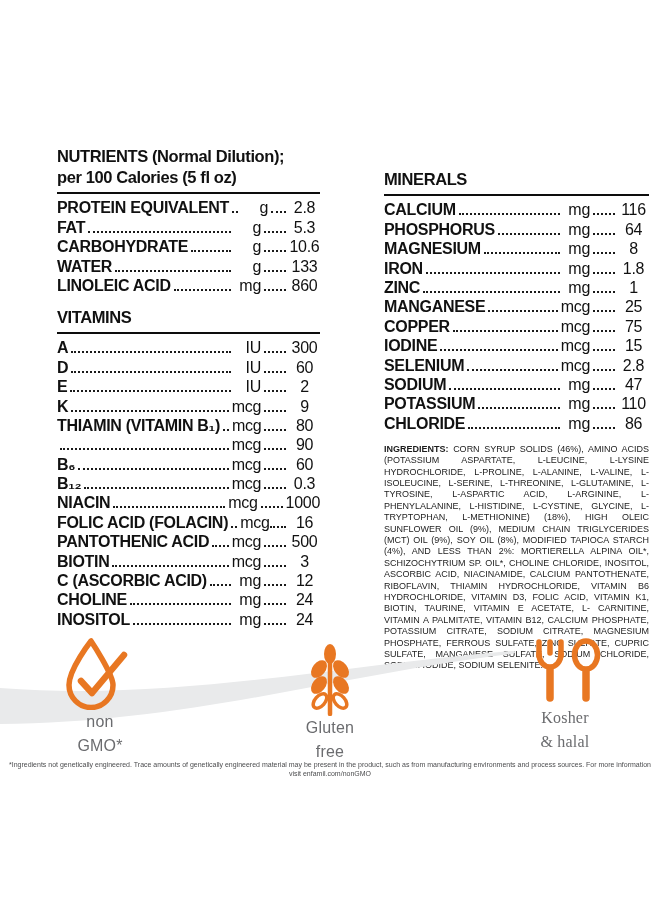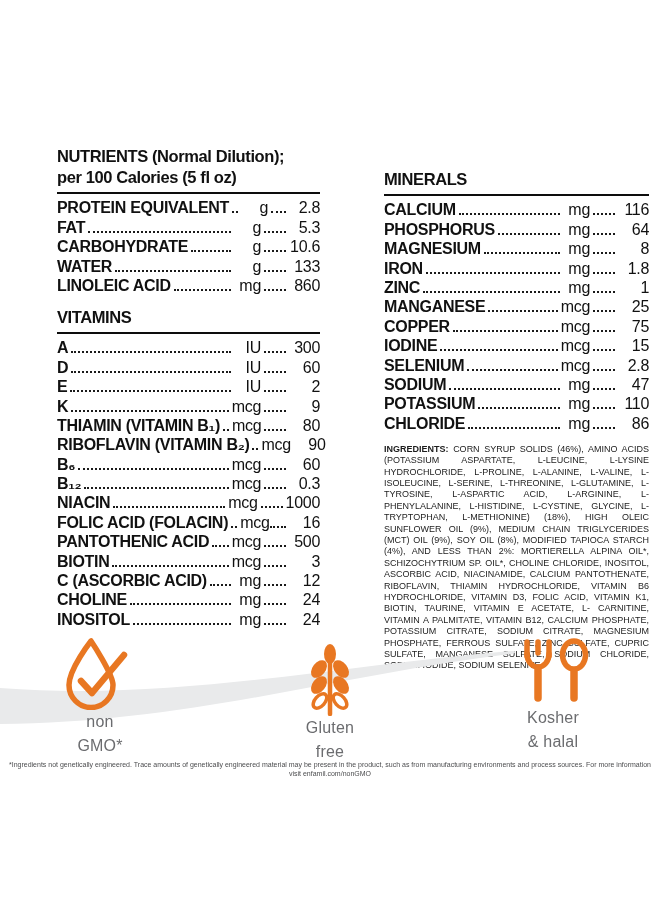--- a/index.html
+++ b/index.html
@@ -16,31 +16,31 @@
   .panel-title { font-size:16.5px; line-height:20.5px; font-weight:700; letter-spacing:-0.4px; }
   .rule { border-top:2px solid #0d0d0d; height:0; margin:5px 0 4px; }
   .sec-title { font-size:16.5px; font-weight:700; letter-spacing:-0.4px; margin-top:13px; }
 
   .rows { }
   .nrow { display:flex; align-items:flex-end; height:19.4px; font-size:16px; letter-spacing:-0.3px; }
   .nrow .lbl { font-weight:700; white-space:nowrap; }
   .nrow .dots { flex:1; min-width:6px; height:0; border-bottom:2px dotted #1a1a1a; margin:0 3px 4px; }
   .nrow .d2   { width:22px; height:0; border-bottom:2px dotted #1a1a1a; margin:0 3px 4px; }
   .nrow .unit { min-width:27px; text-align:right; white-space:nowrap; }
-  .nrow .val  { min-width:31px; text-align:right; white-space:nowrap; }
+  .nrow .val  { min-width:31px; text-align:center; white-space:nowrap; }
 
   .ingredients { margin-top:11px; font-size:9px; line-height:11.4px; text-align:justify; letter-spacing:0; color:#1c1c1c; }
   .ingredients .ing-label { font-weight:700; }
 
   .badges-zone { position:absolute; left:0; top:628px; width:660px; height:150px; }
   .swoosh { position:absolute; left:0; top:0; width:660px; height:120px; }
   .badge { position:absolute; text-align:center; z-index:2; }
   .badge-1 { left:40px;  top:8px;  width:120px; }
   .badge-2 { left:268px; top:16px;  width:124px; }
-  .badge-3 { left:488px; top:10px; width:130px; }
+  .badge-3 { left:500px; top:10px; width:130px;font-family:Liberation Serif, serif; }
   .badge .icon-wrap { display:block; height:72px; }
   .badge-2 .icon-wrap { height:70px; }
   .badge-3 .icon-wrap { height:66px; }
   .badge-label { color:#6b6c6f; font-size:16px; line-height:23.5px; letter-spacing:0.2px; margin-top:2px; }
 
   .footnote { position:absolute; left:8px; top:761px; width:644px; text-align:center;
               font-size:7px; line-height:8.5px; color:#4c4d4f; letter-spacing:0; }
 </style>
 </head>
 <body>
@@ -136,21 +136,20 @@
 
         <div class="nrow">
           <span class="lbl">THIAMIN (VITAMIN B₁)</span>
           <span class="dots"></span>
           <span class="unit">mcg</span>
           <span class="d2"></span>
           <span class="val">80</span>
         </div>
 
         <div class="nrow">
-          <span class="lbl">RIBOFLAVIN (VITAMIN B₂)</span>
           <span class="dots"></span>
           <span class="unit">mcg</span>
           <span class="d2"></span>
           <span class="val">90</span>
         </div>
 
         <div class="nrow">
           <span class="lbl">B₆</span>
           <span class="dots"></span>
           <span class="unit">mcg</span>

